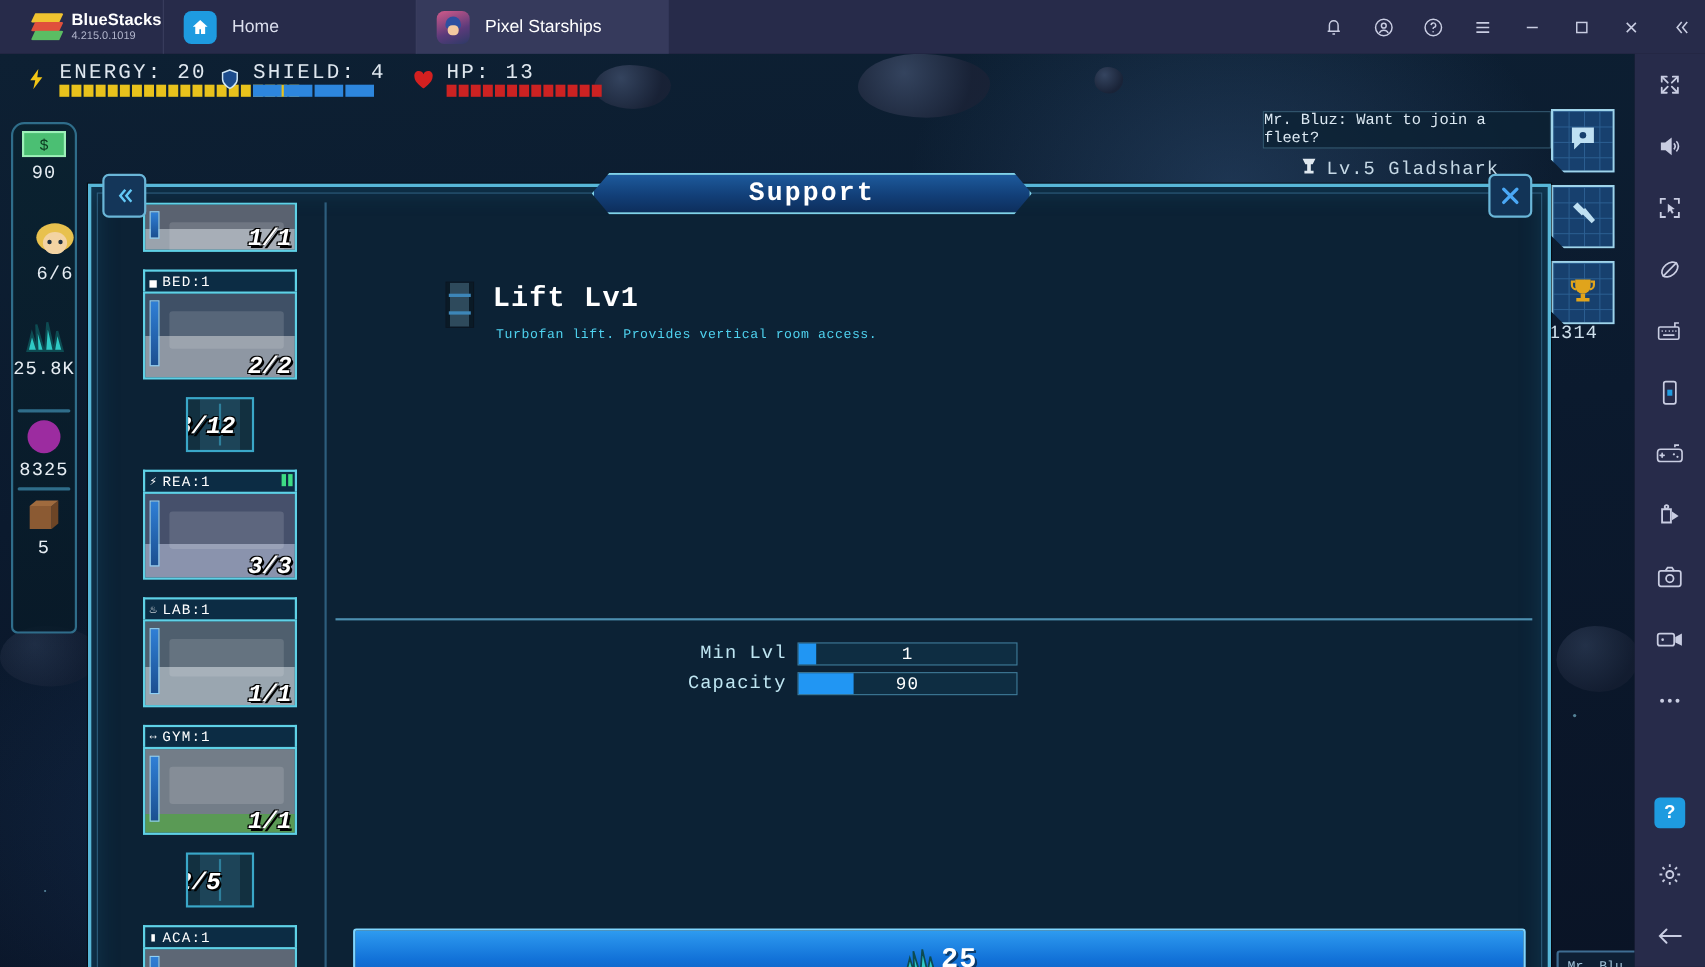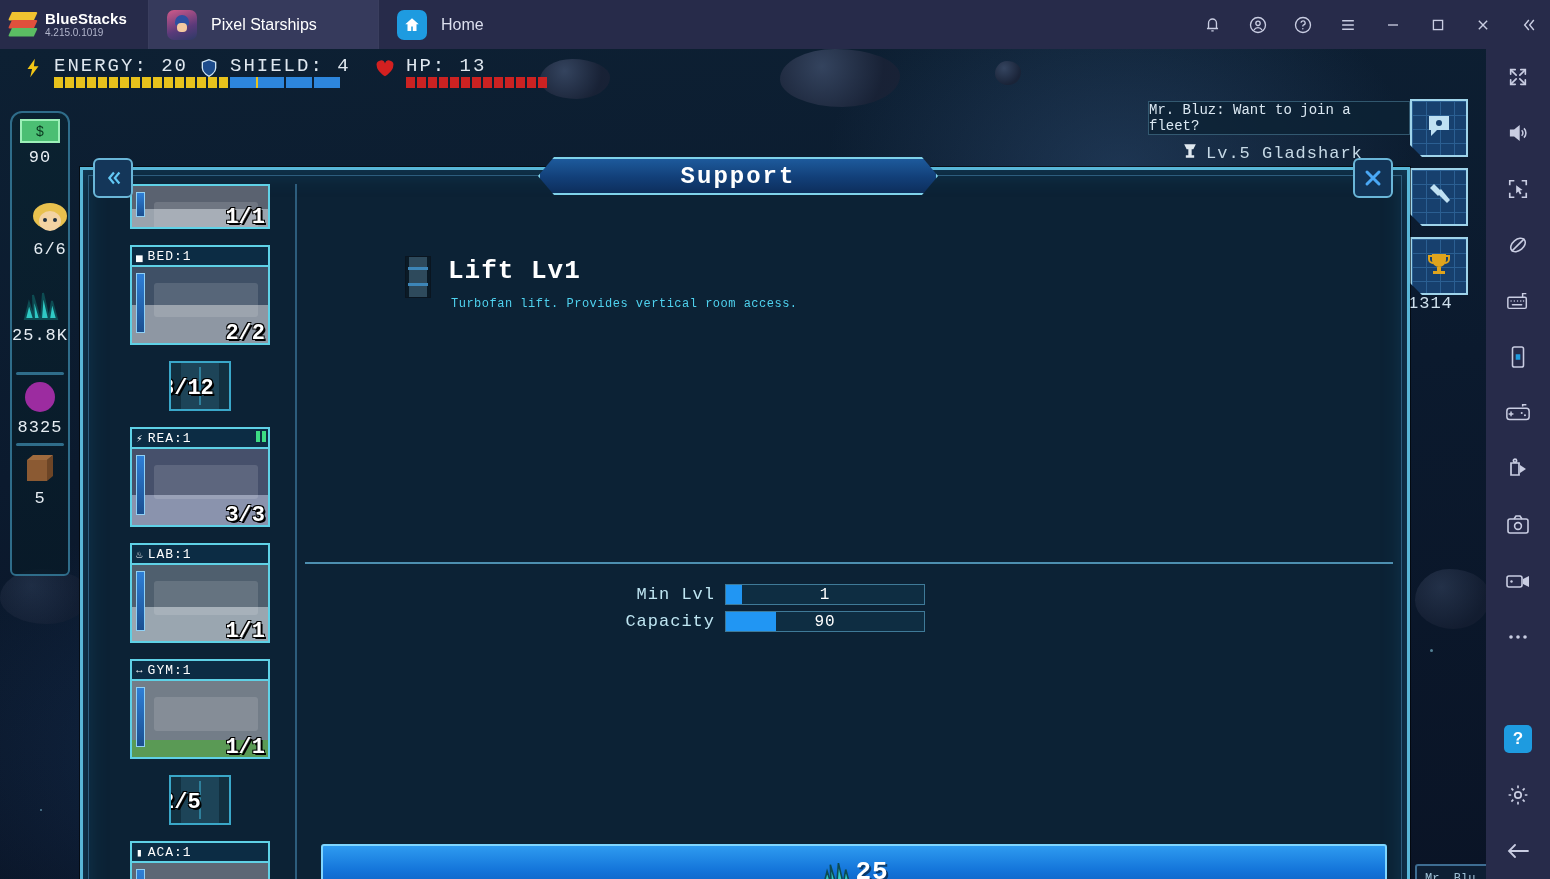--- a/index.html
+++ b/index.html
@@ -4,21 +4,21 @@
 <style>
   * { box-sizing: border-box; margin:0; padding:0; }
   html,body { width:1550px; height:879px; overflow:hidden; background:#0a0f1f; }
   body { font-family:"Liberation Sans", sans-serif; }
 
   
   #titlebar{
     position:absolute; left:0; top:0; width:1550px; height:49px;
     background:#272b4a; display:flex; align-items:stretch;
   }
-  #bs-brand{ width:148px; display:flex; align-items:center; gap:7px; padding-left:8px; }
+  #bs-brand{ width:148px; display:flex; align-items:center; gap:7px; padding-left:28px; }
   .bs-logo{ width:30px; height:26px; position:relative; flex:none; }
   .bs-logo i{ position:absolute; left:0; width:30px; height:9px; border-radius:2px/4px; display:block;
               transform:skewX(-0deg); }
   .bs-logo i:nth-child(1){ top:0;  background:#f0c330; clip-path:polygon(14% 0,100% 0,86% 100%,0 100%); }
   .bs-logo i:nth-child(2){ top:8px;background:#e0503c; clip-path:polygon(14% 0,100% 0,86% 100%,0 100%); }
   .bs-logo i:nth-child(3){ top:16px;background:#5bbd63; clip-path:polygon(14% 0,100% 0,86% 100%,0 100%); }
   .bs-name{ color:#fff; font-size:15px; font-weight:bold; line-height:15px; letter-spacing:.1px;}
   .bs-ver{ color:#b2b6cc; font-size:10px; line-height:13px; }
 
   .tab{ width:230px; display:flex; align-items:center; gap:14px; padding-left:18px;
@@ -44,21 +44,21 @@
       radial-gradient(ellipse 500px 340px at 250px 700px, rgba(30,70,120,.35), transparent 70%),
       radial-gradient(ellipse 700px 420px at 760px 420px, rgba(20,50,95,.35), transparent 75%),
       linear-gradient(175deg,#0d2033 0%, #0b1a2e 45%, #0a1426 100%);
     overflow:hidden;
   }
   .star{ position:absolute; background:#8fd8ee; border-radius:50%; opacity:.55; }
   .rock{ position:absolute; border-radius:46% 54% 48% 52%/52% 46% 54% 48%;
          background:radial-gradient(circle at 35% 30%, #3b4a66, #1a2236 70%); opacity:.85;}
 
   
-  .hud{ position:absolute; display:flex; align-items:flex-start; gap:8px; }
+  .hud{ position:absolute; display:flex; align-items:center; gap:8px; }
   .hud .lab{ color:#dfe7ef; font-size:19px; letter-spacing:2px; font-family:"Liberation Mono", monospace; }
   .hudicon{ width:26px;height:26px; flex:none; display:flex;align-items:center;justify-content:center;}
   .bar{ display:flex; gap:2px; }
   .pip{ width:9px; height:11px; }
 
   
   #rescol{
     position:absolute; left:10px; top:62px; width:60px; height:465px;
     background:linear-gradient(180deg, rgba(10,34,48,.88), rgba(8,26,40,.88));
     border:2px solid #2f6d8a; border-radius:12px 12px 6px 6px;
@@ -104,20 +104,21 @@
   .room.full{ width:140px; }
   .room.lift{ width:62px; }
   .rhead{
     height:20px; background:#0c2c44; border:2px solid #5fd1e6; border-bottom:none;
     display:flex; align-items:center; gap:4px; padding-left:4px;
     color:#ffffff; font-size:13px; font-family:"Liberation Mono", monospace; letter-spacing:1px;
   }
   .rbody{
     height:80px; border:2px solid #5fd1e6; position:relative; overflow:hidden;
     background:#2a3340;
+    font-style:italic;
   }
   .room.lift .rbody{ height:50px; background:#17303f; border-color:#3aa7c8;}
   .rcount{
     position:absolute; right:3px; bottom:-3px; color:#fff; font-size:22px;
     font-family:"Liberation Mono", monospace; font-weight:bold;
     text-shadow:2px 2px 0 #000, -1px -1px 0 #000, 1px -1px 0 #000, -1px 1px 0 #000;
   }
   .room.lift .rcount{ left:-10px; right:auto; bottom:8px; }
   .powerpips{ position:absolute; right:4px; top:4px; display:flex; gap:2px;}
   .powerpips i{ width:4px;height:11px;background:#3ddc84;display:block;}
@@ -212,32 +213,32 @@
         <i></i>
         <i></i>
         <i></i>
       </span>
     <span>
       <div class="bs-name">BlueStacks</div>
       <div class="bs-ver">4.215.0.1019</div>
     </span>
   </div>
 
-  <div class="tab active">
-    <span class="ticon game"></span>
-    <span class="tlabel">Pixel Starships</span>
-  </div>
-
   <div class="tab">
     <span class="ticon home">
       <svg width="18" height="18" viewBox="0 0 24 24">
           <path fill="#fff" d="M12 3 3 11h3v9h5v-6h2v6h5v-9h3z"></path>
         </svg>
     </span>
     <span class="tlabel">Home</span>
+  </div>
+
+  <div class="tab active">
+    <span class="ticon game"></span>
+    <span class="tlabel">Pixel Starships</span>
   </div>
 
   <div id="win-ctl">
     <span class="wbtn">
       <svg width="19" height="19" viewBox="0 0 24 24" fill="none" stroke="#c9cde2" stroke-width="1.7">
         <path d="M7 17V10a5 5 0 0 1 10 0v7M5 17h14M10.5 20h3"></path>
         </svg>
     </span>
     <span class="wbtn">
       <svg width="20" height="20" viewBox="0 0 24 24" fill="none" stroke="#c9cde2" stroke-width="1.6">

